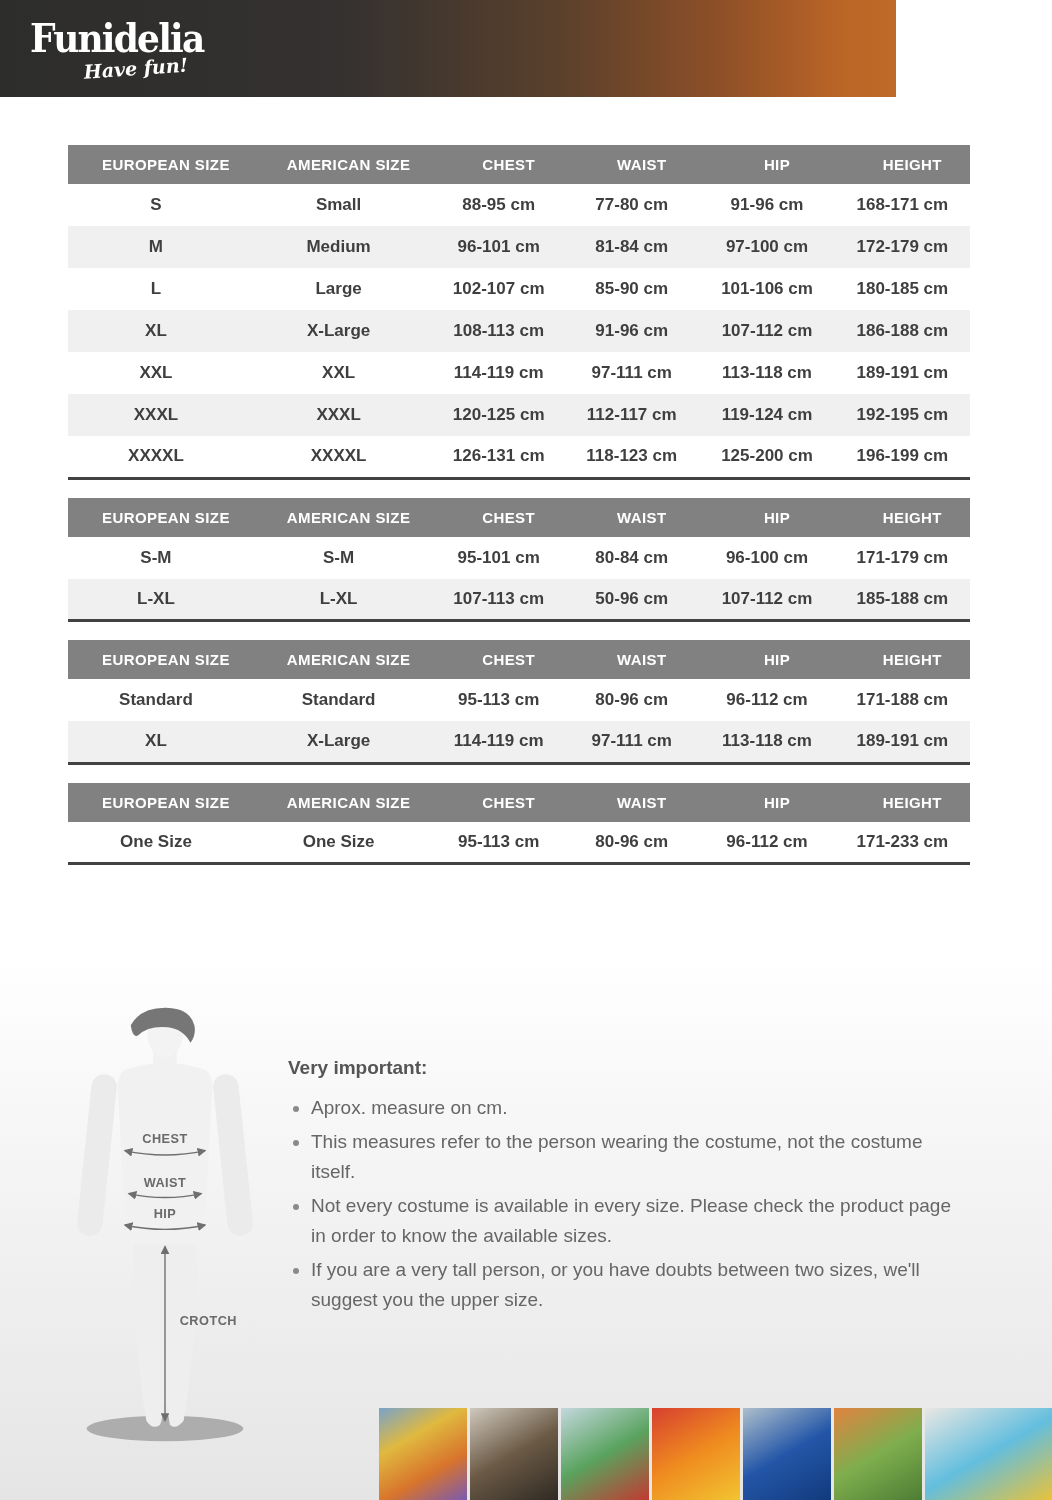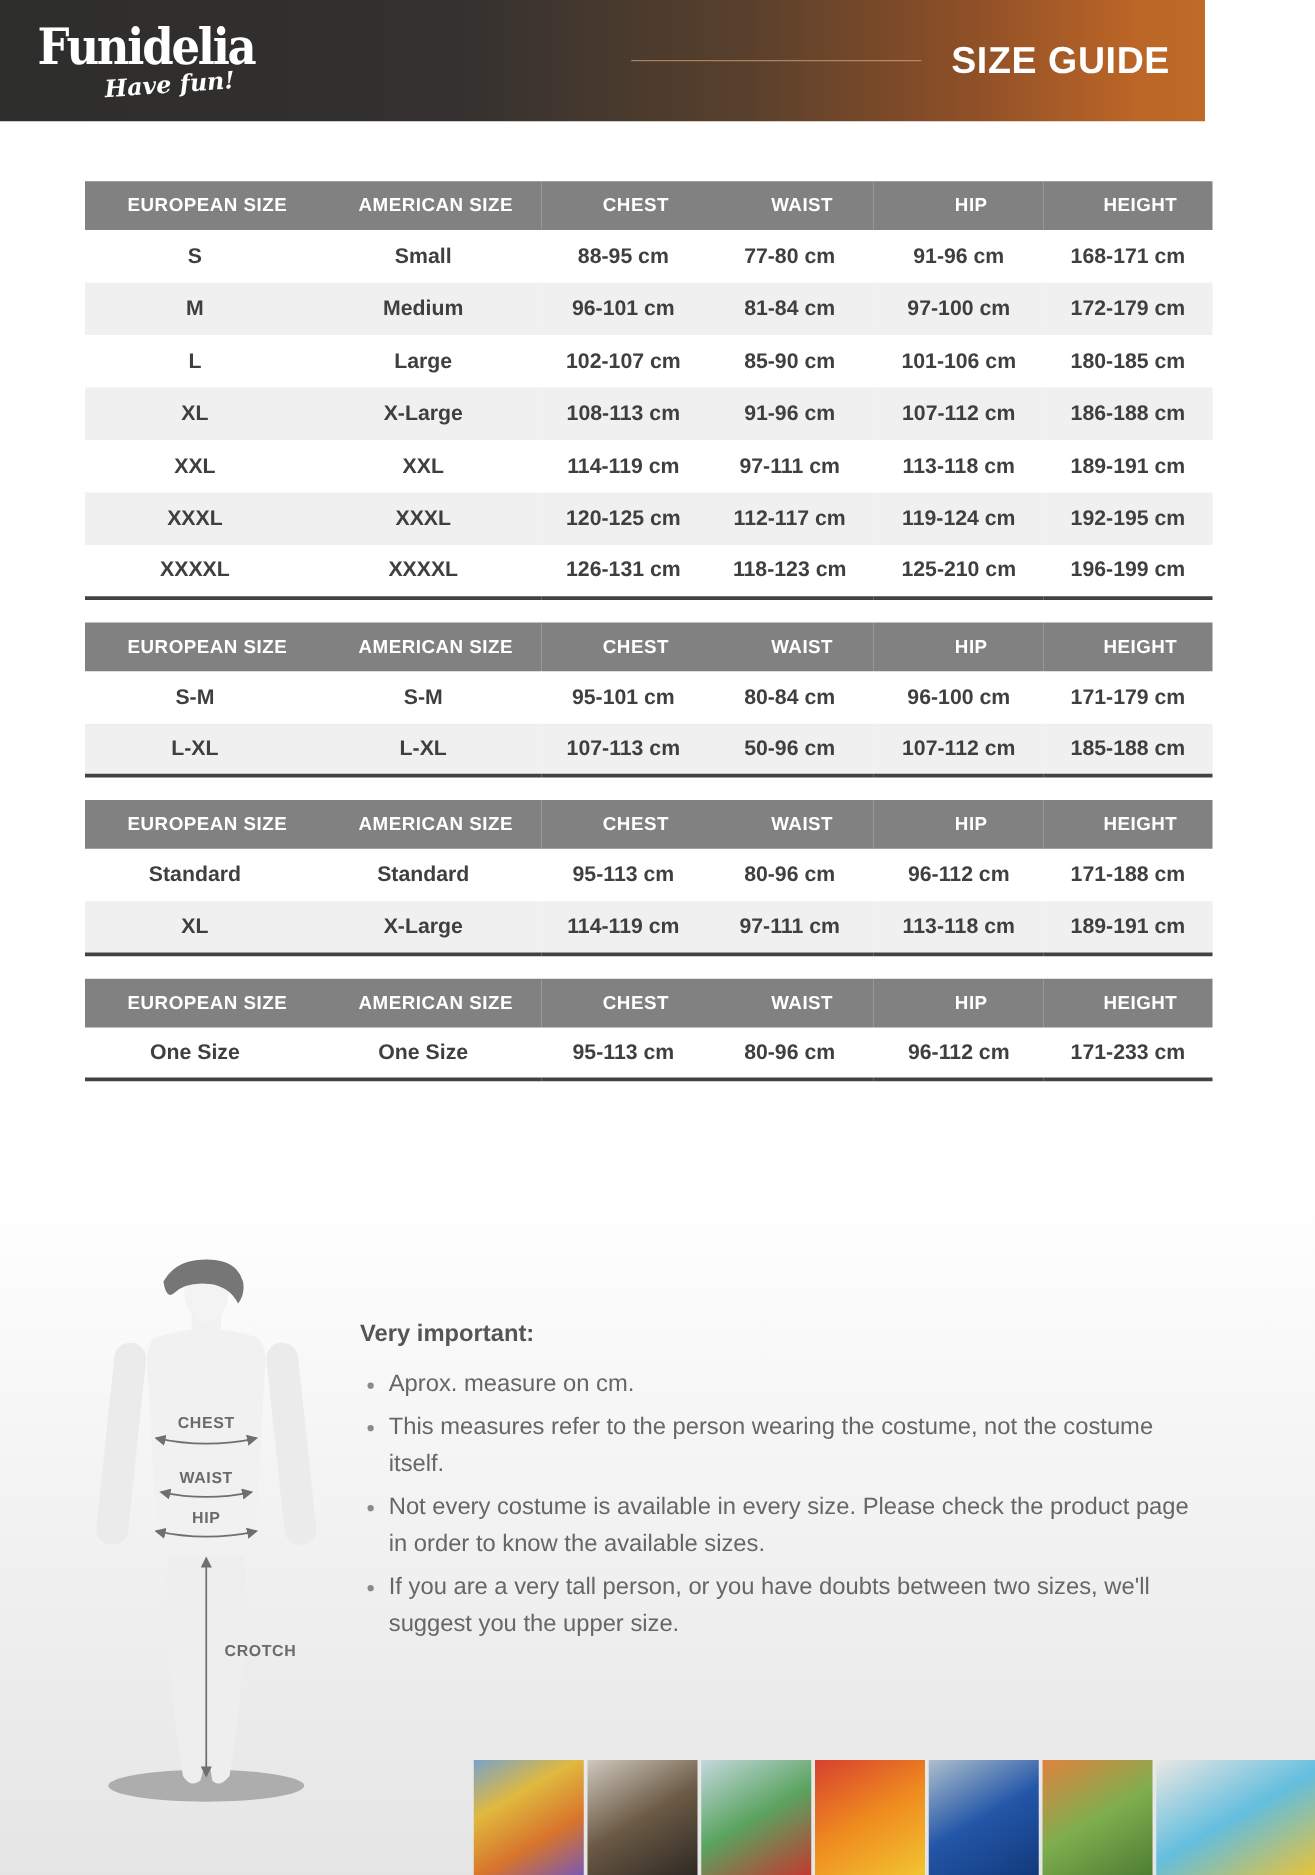--- a/index.html
+++ b/index.html
@@ -2,21 +2,21 @@
 <html><head>
 <meta charset="utf-8">
 <style>
   * { margin:0; padding:0; box-sizing:border-box; }
   html,body { background:#ffffff; }
   body { font-family:"Liberation Sans", sans-serif; }
   .page { position:relative; width:1052px; height:1500px; margin:0 auto; background:#ffffff; overflow:hidden; }
 
   
   .header {
-    position:absolute; top:0; left:0; width:964px; height:97px;
+    position:absolute; top:0; left:0; width:896px; height:97px;
     background:linear-gradient(90deg,#2d2d2b 0%,#343130 38%,#59402c 62%,#8d4f27 80%,#bb6527 94%,#c06a28 100%);
     display:flex; align-items:center; justify-content:space-between;
   }
   .brand { margin-left:30px; line-height:1; }
   .brand-name {
     font-family:"DejaVu Serif", serif; font-weight:bold; color:#ffffff;
     font-size:40px; letter-spacing:-2px; transform:scaleX(.9); transform-origin:left center;
   }
   .brand-tagline {
     font-family:"DejaVu Serif", serif; font-style:italic; font-weight:bold; color:#ffffff;
@@ -68,24 +68,20 @@
 </head>
 <body>
 
 <div class="page">
 
   <header class="header">
     <div class="brand">
       <div class="brand-name">Funidelia</div>
       <div class="brand-tagline">Have fun!</div>
     </div>
-    <div class="title-wrap">
-      <div class="title-line"></div>
-      <h1 class="page-title">SIZE GUIDE</h1>
-    </div>
   </header>
 
   <main class="tables">
     <table class="size-table">
       <thead>
           <tr>
             <th>EUROPEAN SIZE</th>
             <th>AMERICAN SIZE</th>
             <th>CHEST</th>
             <th>WAIST</th>
@@ -140,21 +136,21 @@
             <td>120-125 cm</td>
             <td>112-117 cm</td>
             <td>119-124 cm</td>
             <td>192-195 cm</td>
           </tr>
           <tr>
             <td>XXXXL</td>
             <td>XXXXL</td>
             <td>126-131 cm</td>
             <td>118-123 cm</td>
-            <td>125-210 cm</td>
+            <td>125-200 cm</td>
             <td>196-199 cm</td>
           </tr>
         </tbody>
     </table>
     <table class="size-table">
       <thead>
           <tr>
             <th>EUROPEAN SIZE</th>
             <th>AMERICAN SIZE</th>
             <th>CHEST</th>

